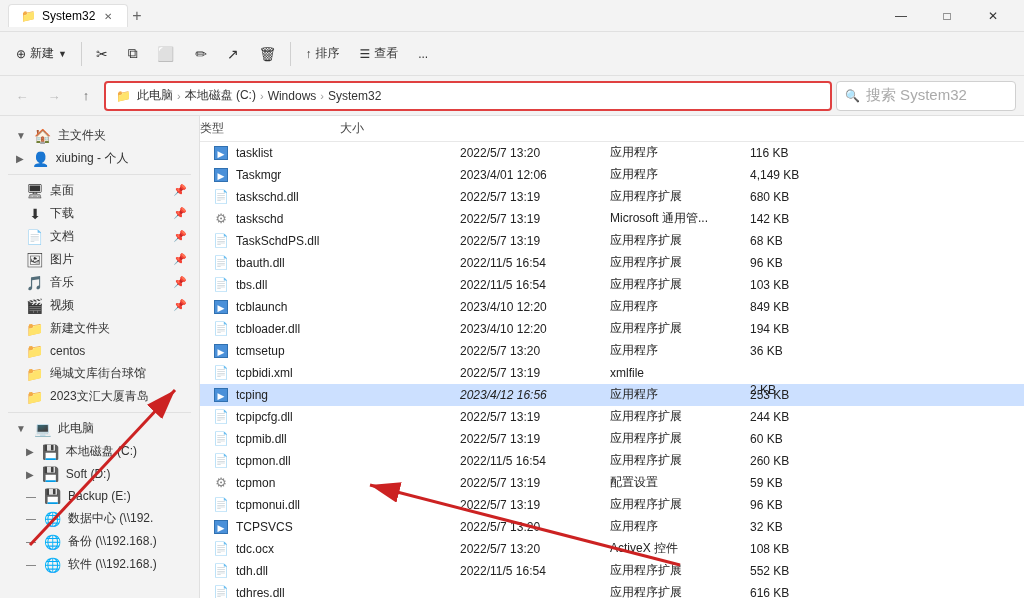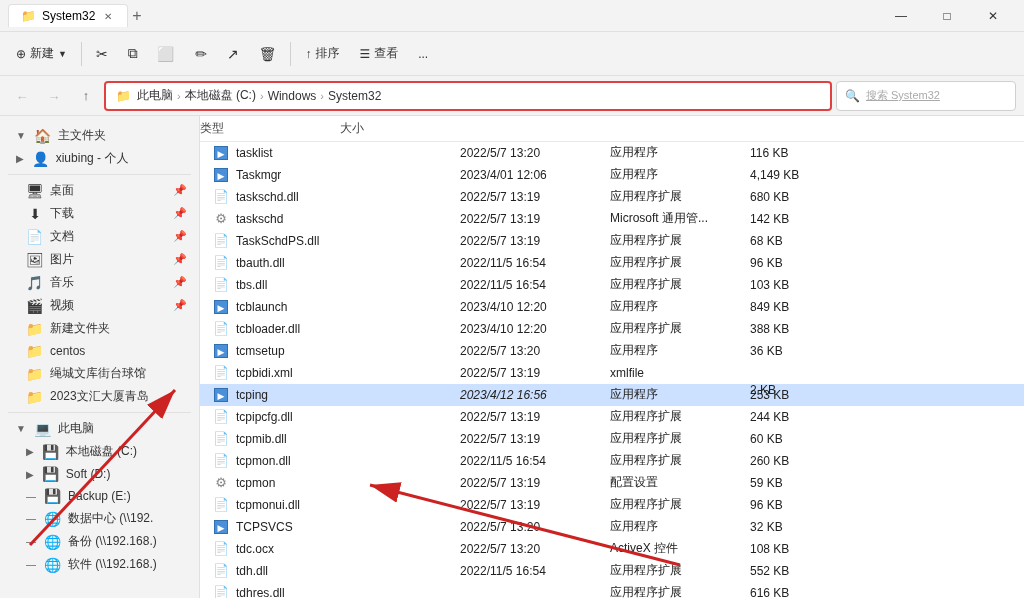--- a/index.html
+++ b/index.html
@@ -269,21 +269,21 @@
       <span class="crumb-sep">›</span>
       <span>本地磁盘 (C:)</span>
       <span class="crumb-sep">›</span>
       <span>Windows</span>
       <span class="crumb-sep">›</span>
       <span>System32</span>
     </div>
   </div>
   <div class="search-box">
     <span>🔍</span>
-    <span style="color:#aaa;font-size:11px;text-decoration:underline;">搜索 System32</span>
+    <span style="color:#aaa;font-size:15px;">搜索 System32</span>
   </div>
 </div>
 
 <div class="main-area">
 
   <div class="sidebar">
 
     <div class="sidebar-item">
       <span class="sidebar-expand">▼</span>
       <span class="sidebar-item-icon">🏠</span>
@@ -463,21 +463,21 @@
     <div class="col-type" style="width:140px;">应用程序</div>
     <div class="col-size" style="width:90px;text-align:right;padding-right:12px;">849 KB</div>
   </div>
         <div class="file-row">
     <div class="col-name" style="width:260px;padding-left:12px;display:flex;align-items:center;gap:6px;">
       <span class="file-icon"><span style="color:#4a90d9;">📄</span></span>
       <span class="file-name">tcbloader.dll</span>
     </div>
     <div class="col-date" style="width:150px;">2023/4/10 12:20</div>
     <div class="col-type" style="width:140px;">应用程序扩展</div>
-    <div class="col-size" style="width:90px;text-align:right;padding-right:12px;">388 KB</div>
+    <div class="col-size" style="width:90px;text-align:right;padding-right:12px;">194 KB</div>
   </div>
         <div class="file-row">
     <div class="col-name" style="width:260px;padding-left:12px;display:flex;align-items:center;gap:6px;">
       <span class="file-icon"><span style="display:inline-block;width:14px;height:14px;background:#4a90d9;border:1px solid #3070b0;font-size:9px;line-height:14px;text-align:center;color:white;">▶</span></span>
       <span class="file-name">tcmsetup</span>
     </div>
     <div class="col-date" style="width:150px;">2022/5/7 13:20</div>
     <div class="col-type" style="width:140px;">应用程序</div>
     <div class="col-size" style="width:90px;text-align:right;padding-right:12px;">36 KB</div>
   </div>

